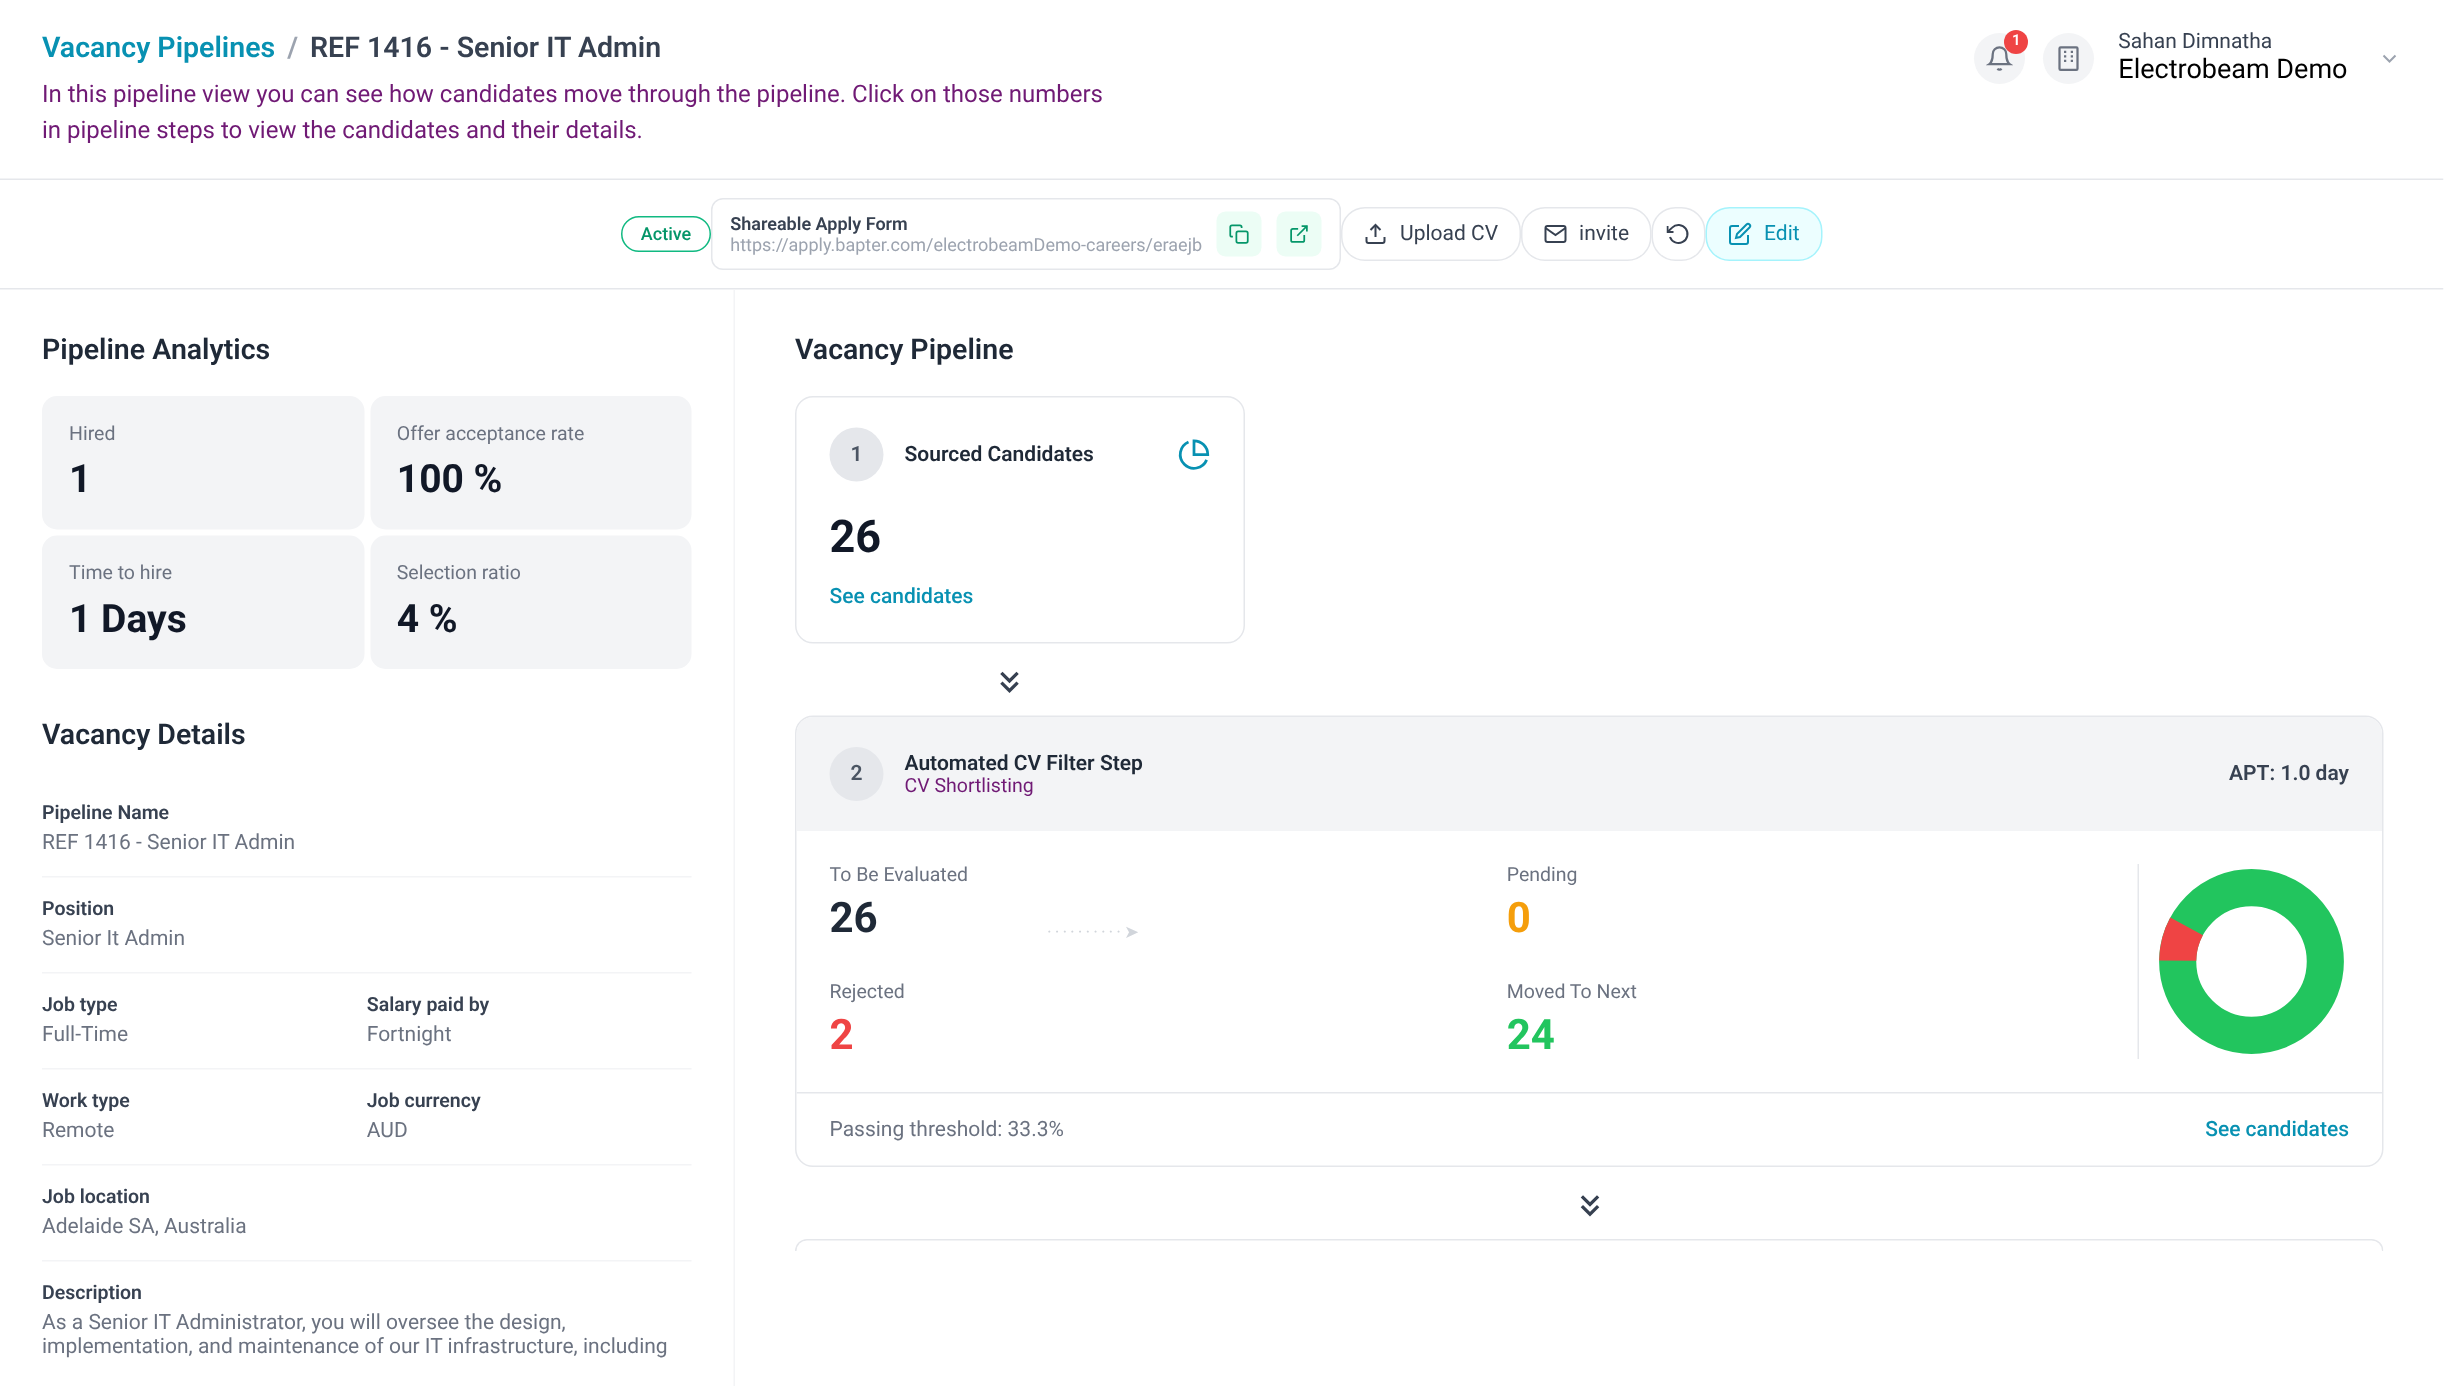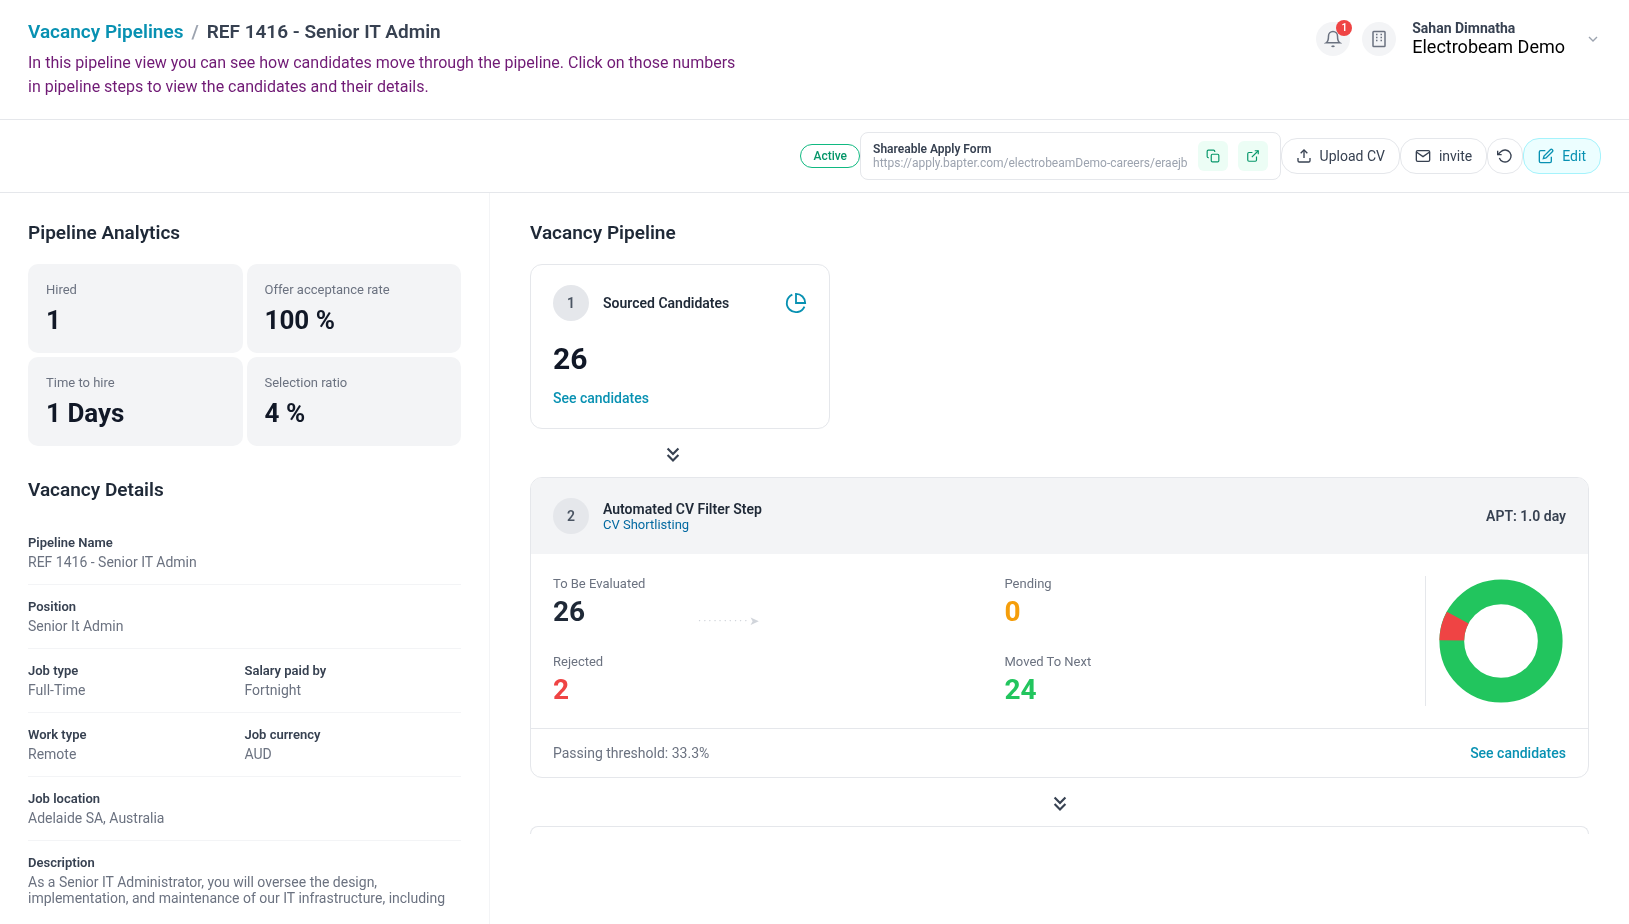--- a/index.html
+++ b/index.html
@@ -7,24 +7,24 @@
 .header{padding:20px 28px;display:flex;align-items:flex-start;justify-content:space-between}
 .breadcrumb{display:flex;align-items:center;gap:8px;font-size:19px;font-weight:600}
 .breadcrumb a{color:#0891b2;text-decoration:none}
 .breadcrumb .sep{color:#9ca3af}
 .breadcrumb .current{color:#374151}
 .desc{color:#701a75;font-size:16px;margin-top:8px;max-width:720px;line-height:1.5}
 .header-right{display:flex;align-items:center;gap:12px}
 .icon-btn{width:34px;height:34px;border-radius:50%;background:#f3f4f6;display:flex;align-items:center;justify-content:center;cursor:pointer;position:relative}
 .badge{position:absolute;top:-2px;right:-2px;background:#ef4444;color:#fff;font-size:10px;width:16px;height:16px;border-radius:50%;display:flex;align-items:center;justify-content:center;font-weight:600}
 .user-info{display:flex;flex-direction:column;margin-left:4px}
-.user-name{font-weight:700;color:#374151}
+.user-name{font-weight:400;color:#374151}
 .user-org{color:#000000;font-size:18px}
 .chev{color:#9ca3af;margin-left:8px;cursor:pointer}
-.toolbar{border-top:1px solid #e5e7eb;border-bottom:1px solid #e5e7eb;padding:12px 28px;display:flex;align-items:center;justify-content:flex-end}
+.toolbar{border-top:1px solid #e5e7eb;border-bottom:1px solid #e5e7eb;padding:12px 28px;display:flex;align-items:center;justify-content:center}
 .status-pill{border:1px solid #10b981;color:#059669;padding:4px 12px;border-radius:999px;font-size:12px;font-weight:500}
 .toolbar-right{display:flex;align-items:center;}
 .share-box{border:1px solid #e5e7eb;border-radius:8px;padding:8px 12px;display:flex;align-items:center;gap:10px;min-width:400px}
 .share-txt{flex:1}
 .share-label{font-size:12px;font-weight:600;color:#374151}
 .share-url{font-size:12px;color:#9ca3af}
 .mini-btn{width:30px;height:30px;border-radius:6px;background:#ecfdf5;display:flex;align-items:center;justify-content:center;cursor:pointer;color:#059669}
 .btn{border:1px solid #e5e7eb;border-radius:16px;padding:9px 14px;display:flex;align-items:center;gap:8px;cursor:pointer;font-size:14px;color:#374151;background:#fff}
 .btn.icon-only{padding:9px}
 .btn.primary{background:#ecfeff;border-color:#a5f3fc;color:#0891b2}
@@ -40,21 +40,21 @@
 .detail-row{border-bottom:1px solid #f3f4f6;padding:14px 0;display:flex}
 .detail-col{flex:1}
 .detail-label{font-size:13px;font-weight:600;color:#374151;margin-bottom:4px}
 .detail-value{font-size:14px;color:#6b7280}
 .card{border:1px solid #e5e7eb;border-radius:12px;overflow:hidden;margin-bottom:12px}
 .card.narrow{width:300px}
 .card-head{padding:20px 22px;display:flex;align-items:center;gap:14px;justify-content:space-between}
 .step-num{width:36px;height:36px;border-radius:50%;background:#e5e7eb;display:flex;align-items:center;justify-content:center;font-weight:600;color:#4b5563}
 .step-head-main{flex:1;display:flex;align-items:center;gap:14px}
 .step-title{font-weight:600;color:#1f2937}
-.step-sub{font-size:13px;color:#0369a1;margin-top:0}
+.step-sub{font-size:13px;color:#701a75;margin-top:0}
 .apt{font-weight:600;color:#374151;font-size:14px}
 .pie-icon{color:#0891b2}
 .card-body{padding:0 22px 22px}
 .big{font-size:30px;font-weight:700;color:#111827;margin-bottom:14px}
 .see{color:#0891b2;font-weight:500;cursor:pointer;font-size:14px}
 .arrows{display:flex;justify-content:center;margin:10px 0}
 .arrows.centered1{justify-content:flex-start;padding-left:130px}
 .step2-body{display:flex;align-items:center;padding:22px;gap:20px}
 .metrics{flex:1;display:grid;grid-template-columns:1fr 1fr;gap:26px 40px;position:relative}
 .metrics .divider{position:absolute;right:-10px;top:0;bottom:0;width:1px;background:#e5e7eb}

